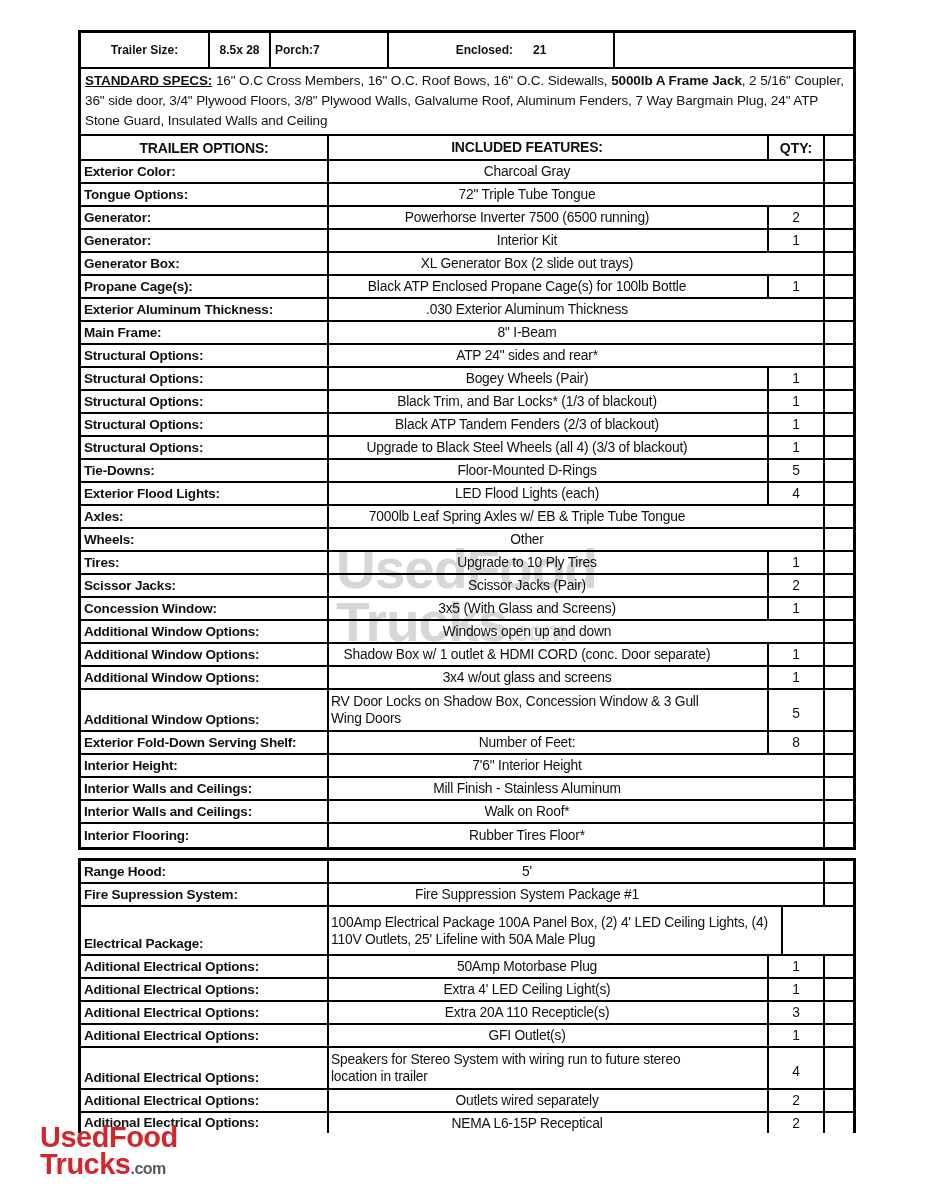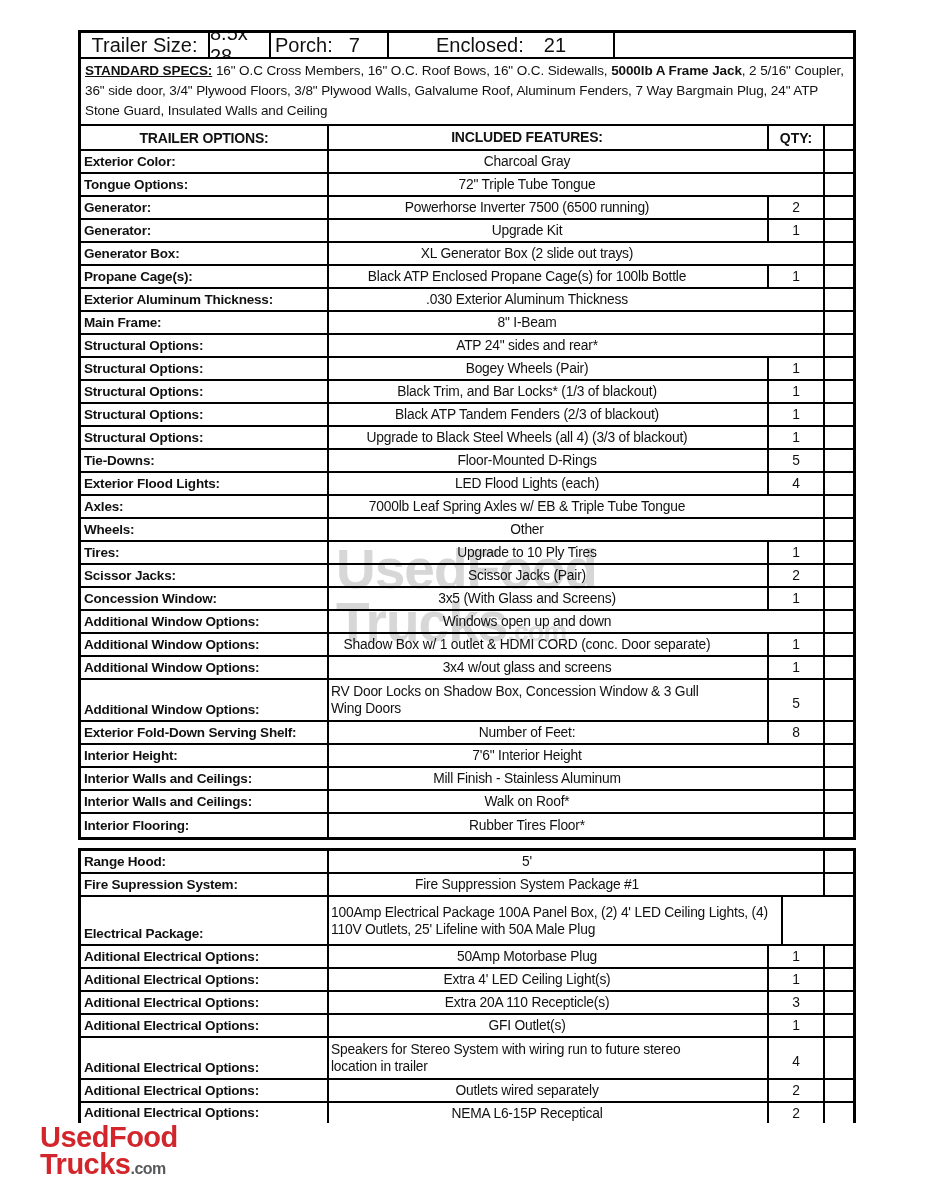--- a/index.html
+++ b/index.html
@@ -9,26 +9,26 @@
   .tbl{border:3px solid #000;background:#fff;box-sizing:border-box;}
   .tbl2{margin-top:8px;border-bottom:none;overflow:hidden;}
   .row{display:flex;border-bottom:2px solid #000;height:23px;box-sizing:border-box;align-items:stretch;}
   .rows .row:last-child{border-bottom:none;}
   .tbl2 .rows .row:last-child{border-bottom:none;}
   .row.tall{height:42px;}
   .row.taller{height:49px;}
   .row.cut{height:20px;}
   .cell{box-sizing:border-box;display:flex;align-items:center;overflow:hidden;}
   
-  .band{height:26px;font-weight:normal;font-size:20px;}
+  .band{height:36px;font-weight:bold;font-size:12px;}
   .band .c{border-left:2px solid #000;}
   .band .c:first-child{border-left:none;}
   .c1{width:127px;justify-content:center;}
   .c2{width:61px;justify-content:center;}
-  .c3{width:118px;padding-left:4px;gap:16px;}
+  .c3{width:118px;padding-left:4px;}
   .c4{width:226px;justify-content:center;gap:20px;}
   .c5{flex:1;}
   
   .specs{border-bottom:2px solid #000;padding:2px 4px 3px 4px;font-size:13.5px;line-height:20px;
          letter-spacing:-0.1px;min-height:60px;}
   .b{font-weight:bold;}
   .u{text-decoration:underline;}
   
   .colhead{height:25px;font-weight:bold;font-size:14px;}
   .lab{width:246px;padding:0 3px;font-weight:bold;font-size:13.5px;letter-spacing:-0.2px;line-height:14px;}
@@ -114,21 +114,21 @@
             <div class="cell qty">
               <span>2</span>
             </div>
             <div class="cell blank"></div>
           </div>
           <div class="row trow">
             <div class="cell lab">
               <span>Generator:</span>
             </div>
             <div class="cell feat">
-              <span>Upgrade Kit</span>
+              <span>Interior Kit</span>
             </div>
             <div class="cell qty">
               <span>1</span>
             </div>
             <div class="cell blank"></div>
           </div>
           <div class="row trow">
             <div class="cell lab">
               <span>Generator Box:</span>
             </div>

